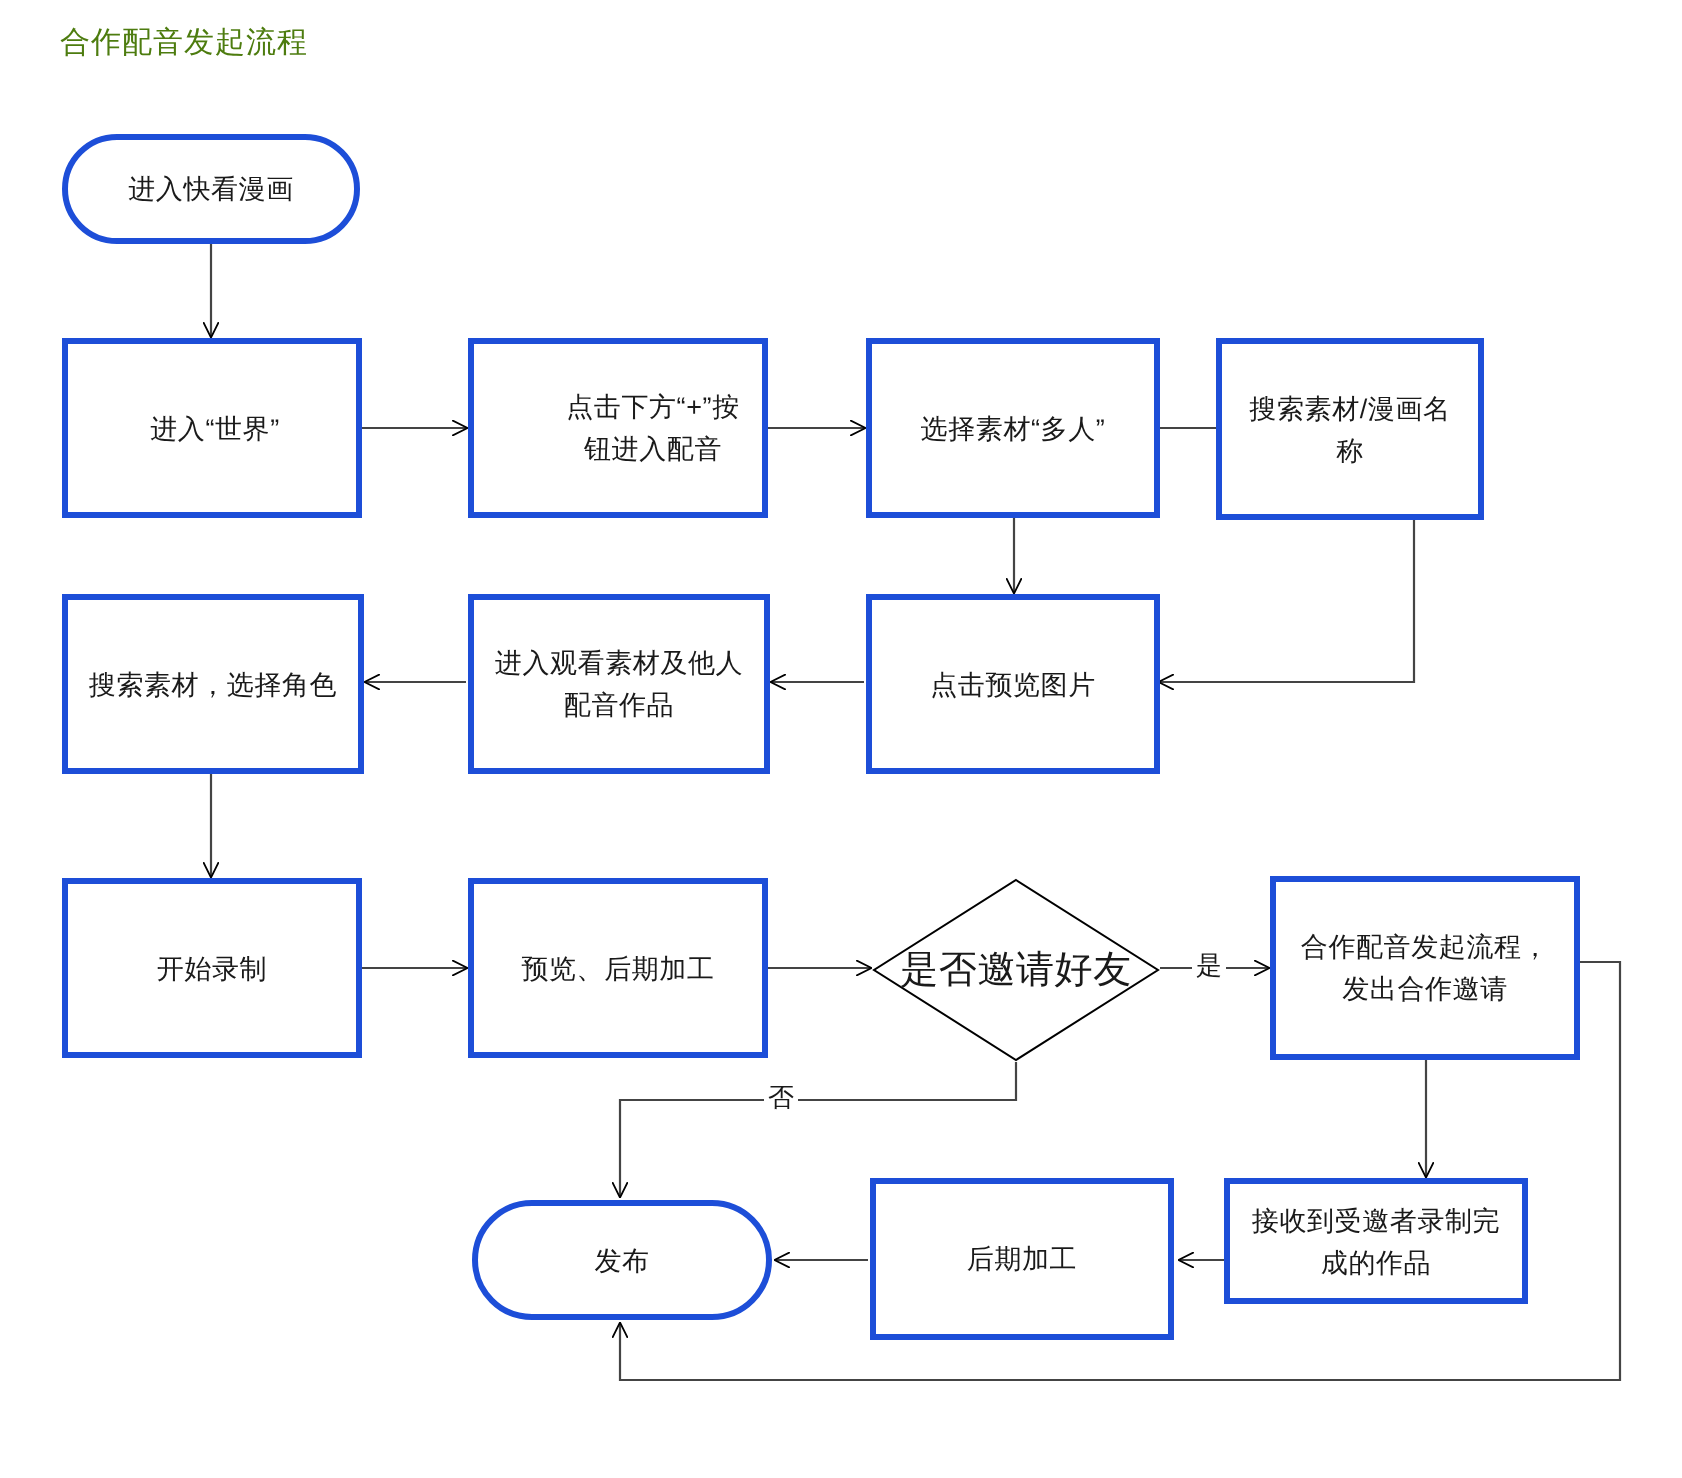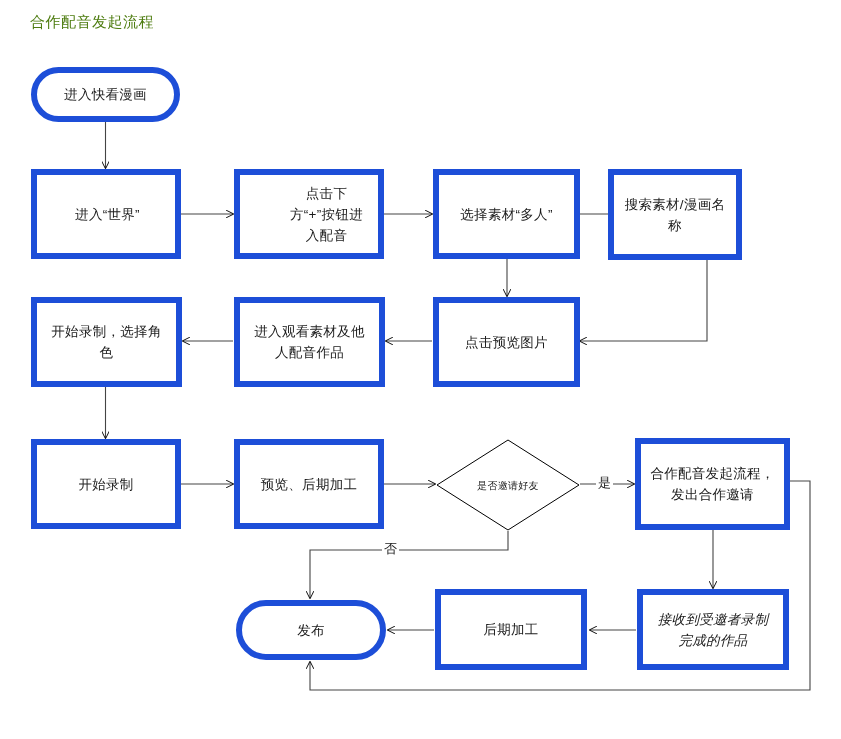--- a/index.html
+++ b/index.html
@@ -39,21 +39,21 @@
     white-space: nowrap;
   }
   .node {
     position: absolute;
     box-sizing: border-box;
     display: flex;
     align-items: center;
     justify-content: center;
     text-align: center;
     background: #ffffff;
-    border: 6px solid #1d4ed8;
+    border: 3px solid #1d4ed8;
     font-size: 13.5px;
     line-height: 21px;
     color: #1a1a1a;
     padding: 0 9px;
     letter-spacing: 0.3px;
   }
   .node.terminator {
     border-radius: 30px;
   }
   .node.decision {
@@ -64,21 +64,21 @@
   .decision .dshape {
     position: absolute;
     left: 0;
     top: 0;
     width: 100%;
     height: 100%;
   }
   .decision .dlabel {
     position: relative;
     z-index: 2;
-    font-size: 10px;
+    font-size: 19px;
     line-height: 19px;
     white-space: nowrap;
   }
   .edge-label {
     position: absolute;
     font-size: 13px;
     line-height: 16px;
     color: #1a1a1a;
     background: #ffffff;
     padding: 0 2px;
@@ -150,21 +150,21 @@
 
   <div class="node" style="left:433px; top:169px; width:147px; height:90px;">
     <span>选择素材“多人”</span>
   </div>
 
   <div class="node" style="left:608px; top:169px; width:134px; height:91px;">
     <span>搜索素材/漫画名称</span>
   </div>
 
   <div class="node" style="left:31px; top:297px; width:151px; height:90px;">
-    <span>开始录制，选择角色</span>
+    <span>搜索素材，选择角色</span>
   </div>
 
   <div class="node" style="left:234px; top:297px; width:151px; height:90px;">
     <span>进入观看素材及他人配音作品</span>
   </div>
 
   <div class="node" style="left:433px; top:297px; width:147px; height:90px;">
     <span>点击预览图片</span>
   </div>
 
@@ -188,21 +188,21 @@
   </div>
 
   <div class="node terminator" style="left:236px; top:600px; width:150px; height:60px;">
     <span>发布</span>
   </div>
 
   <div class="node" style="left:435px; top:589px; width:152px; height:81px;">
     <span>后期加工</span>
   </div>
 
-  <div class="node" style="left:637px; top:589px; width:152px; height:81px;font-style:italic;">
+  <div class="node" style="left:612px; top:589px; width:152px; height:63px;">
     <span>接收到受邀者录制完成的作品</span>
   </div>
 
   <div class="edge-label" style="left:596px; top:475px;">是</div>
 
   <div class="edge-label" style="left:382px; top:541px;">否</div>
 
 </div>
 
 </body></html>

